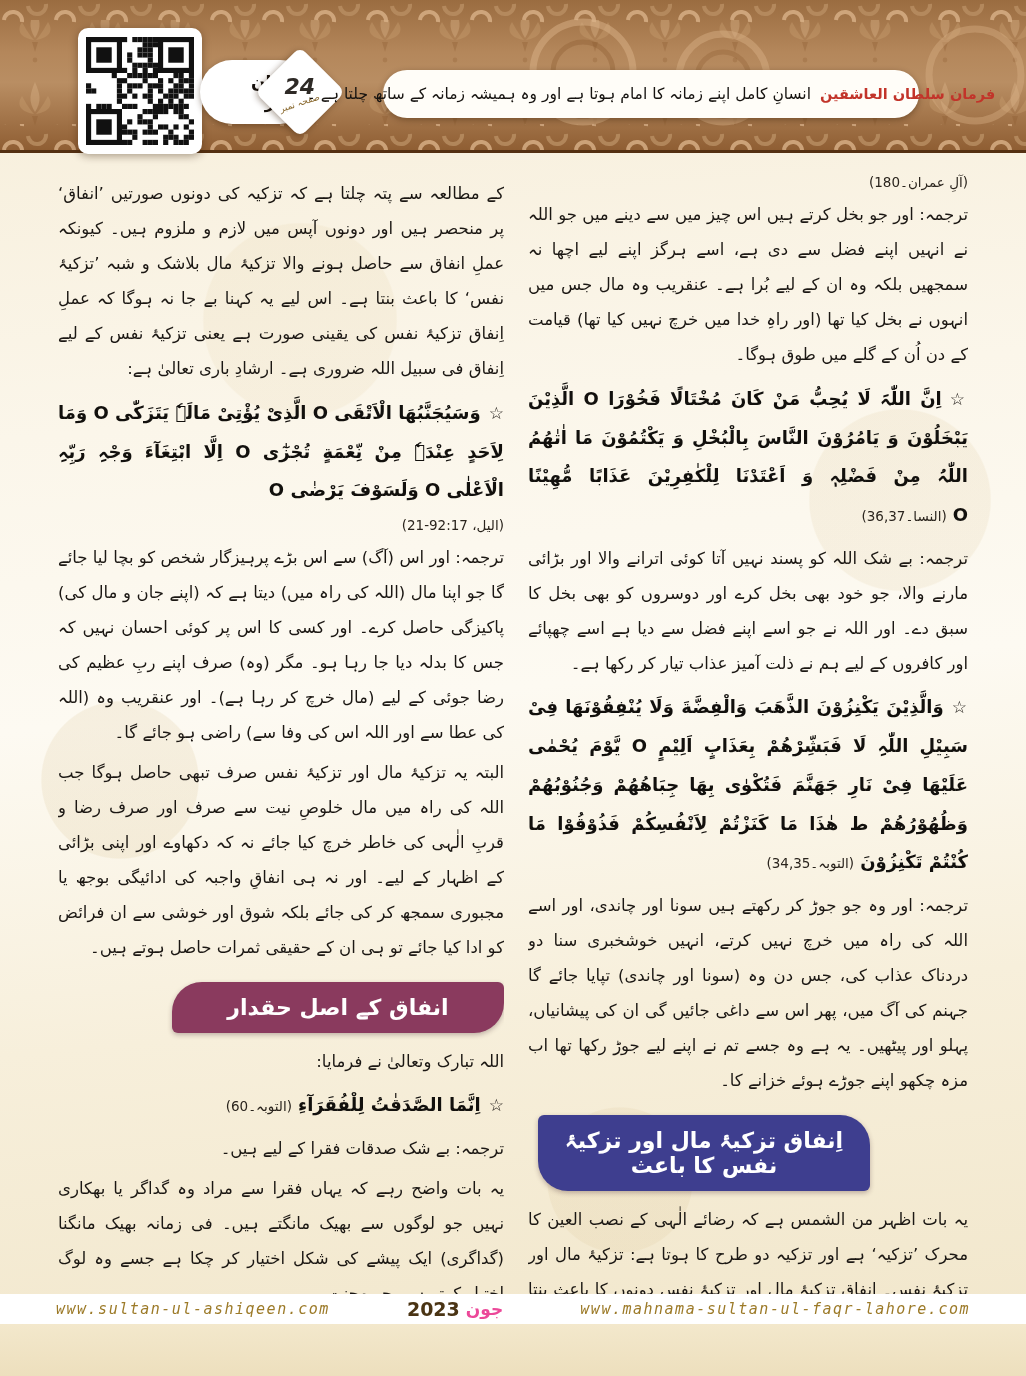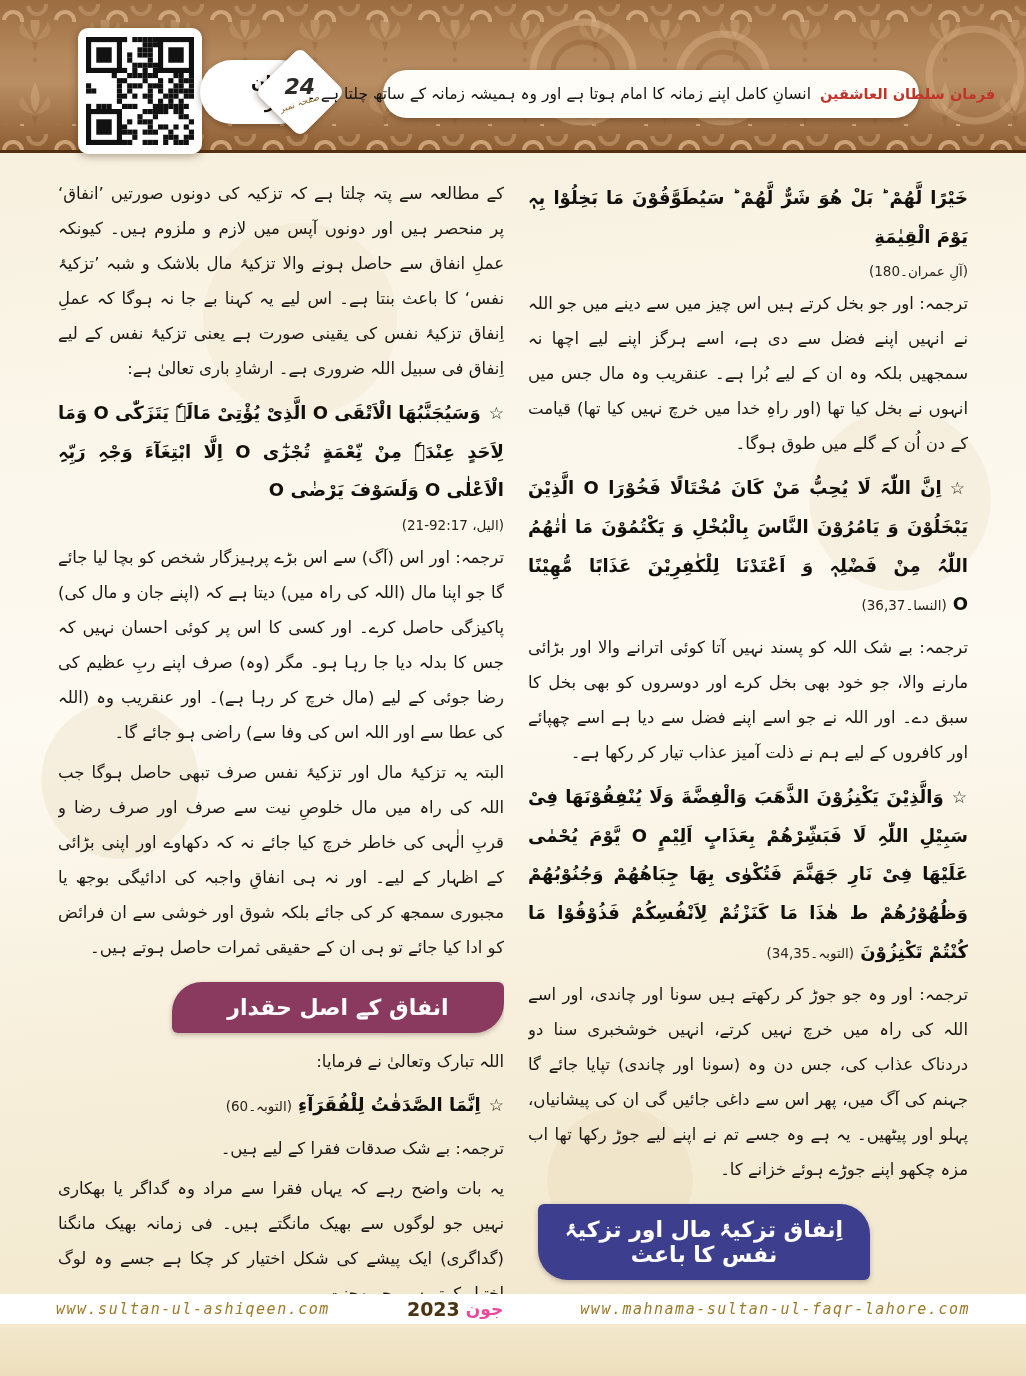--- a/index.html
+++ b/index.html
@@ -269,21 +269,20 @@
         <div class="ref-line">(الیل، 92:17-21)</div>
         <div class="para">ترجمہ: اور اس (آگ) سے اس بڑے پرہیزگار شخص کو بچا لیا جائے گا جو اپنا مال (اللہ کی راہ میں) دیتا ہے کہ (اپنے جان و مال کی) پاکیزگی حاصل کرے۔ اور کسی کا اس پر کوئی احسان نہیں کہ جس کا بدلہ دیا جا رہا ہو۔ مگر (وہ) صرف اپنے ربِ عظیم کی رضا جوئی کے لیے (مال خرچ کر رہا ہے)۔ اور عنقریب وہ (اللہ کی عطا سے اور اللہ اس کی وفا سے) راضی ہو جائے گا۔</div>
         <div class="para">البتہ یہ تزکیۂ مال اور تزکیۂ نفس صرف تبھی حاصل ہوگا جب اللہ کی راہ میں مال خلوصِ نیت سے صرف اور صرف رضا و قربِ الٰہی کی خاطر خرچ کیا جائے نہ کہ دکھاوے اور اپنی بڑائی کے اظہار کے لیے۔ اور نہ ہی انفاقِ واجبہ کی ادائیگی بوجھ یا مجبوری سمجھ کر کی جائے بلکہ شوق اور خوشی سے ان فرائض کو ادا کیا جائے تو ہی ان کے حقیقی ثمرات حاصل ہوتے ہیں۔</div>
         <div class="hbox maroon">انفاق کے اصل حقدار</div>
         <div class="para">اللہ تبارک وتعالیٰ نے فرمایا:</div>
         <div class="verse"><span class="star">☆</span>اِنَّمَا الصَّدَقٰتُ لِلْفُقَرَآءِ<span class="ref">(التوبہ۔60)</span></div>
         <div class="para">ترجمہ: بے شک صدقات فقرا کے لیے ہیں۔</div>
         <div class="para">یہ بات واضح رہے کہ یہاں فقرا سے مراد وہ گداگر یا بھکاری نہیں جو لوگوں سے بھیک مانگتے ہیں۔ فی زمانہ بھیک مانگنا (گداگری) ایک پیشے کی شکل اختیار کر چکا ہے جسے وہ لوگ اختیار کرتے ہیں جو محنت</div>
       </section>
     <section class="col col-right" id="col-right">
-        <div class="verse">خَیْرًا لَّھُمْ ؕ بَلْ ھُوَ شَرٌّ لَّھُمْ ؕ سَیُطَوَّقُوْنَ مَا بَخِلُوْا بِہٖ یَوْمَ الْقِیٰمَةِ</div>
         <div class="ref-line">(آلِ عمران۔180)</div>
         <div class="para">ترجمہ: اور جو بخل کرتے ہیں اس چیز میں سے دینے میں جو اللہ نے انہیں اپنے فضل سے دی ہے، اسے ہرگز اپنے لیے اچھا نہ سمجھیں بلکہ وہ ان کے لیے بُرا ہے۔ عنقریب وہ مال جس میں انہوں نے بخل کیا تھا (اور راہِ خدا میں خرچ نہیں کیا تھا) قیامت کے دن اُن کے گلے میں طوق ہوگا۔</div>
         <div class="verse"><span class="star">☆</span>اِنَّ اللّٰہَ لَا یُحِبُّ مَنْ کَانَ مُخْتَالًا فَخُوْرَا O الَّذِیْنَ یَبْخَلُوْنَ وَ یَامُرُوْنَ النَّاسَ بِالْبُخْلِ وَ یَکْتُمُوْنَ مَا اٰتٰھُمُ اللّٰہُ مِنْ فَضْلِہٖ وَ اَعْتَدْنَا لِلْکٰفِرِیْنَ عَذَابًا مُّھِیْنًا O<span class="ref">(النسا۔36,37)</span></div>
         <div class="para">ترجمہ: بے شک اللہ کو پسند نہیں آتا کوئی اترانے والا اور بڑائی مارنے والا، جو خود بھی بخل کرے اور دوسروں کو بھی بخل کا سبق دے۔ اور اللہ نے جو اسے اپنے فضل سے دیا ہے اسے چھپائے اور کافروں کے لیے ہم نے ذلت آمیز عذاب تیار کر رکھا ہے۔</div>
         <div class="verse"><span class="star">☆</span>وَالَّذِیْنَ یَکْنِزُوْنَ الذَّھَبَ وَالْفِضَّةَ وَلَا یُنْفِقُوْنَھَا فِیْ سَبِیْلِ اللّٰہِ لَا فَبَشِّرْھُمْ بِعَذَابٍ اَلِیْمٍ O یَّوْمَ یُحْمٰی عَلَیْھَا فِیْ نَارِ جَھَنَّمَ فَتُکْوٰی بِھَا جِبَاھُھُمْ وَجُنُوْبُھُمْ وَظُھُوْرُھُمْ ط ھٰذَا مَا کَنَزْتُمْ لِاَنْفُسِکُمْ فَذُوْقُوْا مَا کُنْتُمْ تَکْنِزُوْنَ<span class="ref">(التوبہ۔34,35)</span></div>
         <div class="para">ترجمہ: اور وہ جو جوڑ کر رکھتے ہیں سونا اور چاندی، اور اسے اللہ کی راہ میں خرچ نہیں کرتے، انہیں خوشخبری سنا دو دردناک عذاب کی، جس دن وہ (سونا اور چاندی) تپایا جائے گا جہنم کی آگ میں، پھر اس سے داغی جائیں گی ان کی پیشانیاں، پہلو اور پیٹھیں۔ یہ ہے وہ جسے تم نے اپنے لیے جوڑ رکھا تھا اب مزہ چکھو اپنے جوڑے ہوئے خزانے کا۔</div>
         <div class="hbox navy">اِنفاق تزکیۂ مال اور تزکیۂ نفس کا باعث</div>
         <div class="para">یہ بات اظہر من الشمس ہے کہ رضائے الٰہی کے نصب العین کا محرک ’تزکیہ‘ ہے اور تزکیہ دو طرح کا ہوتا ہے: تزکیۂ مال اور تزکیۂ نفس۔ اِنفاق تزکیۂ مال اور تزکیۂ نفس دونوں کا باعث بنتا ہے۔ قرآنِ حکیم</div>
       </section>
   </main>

